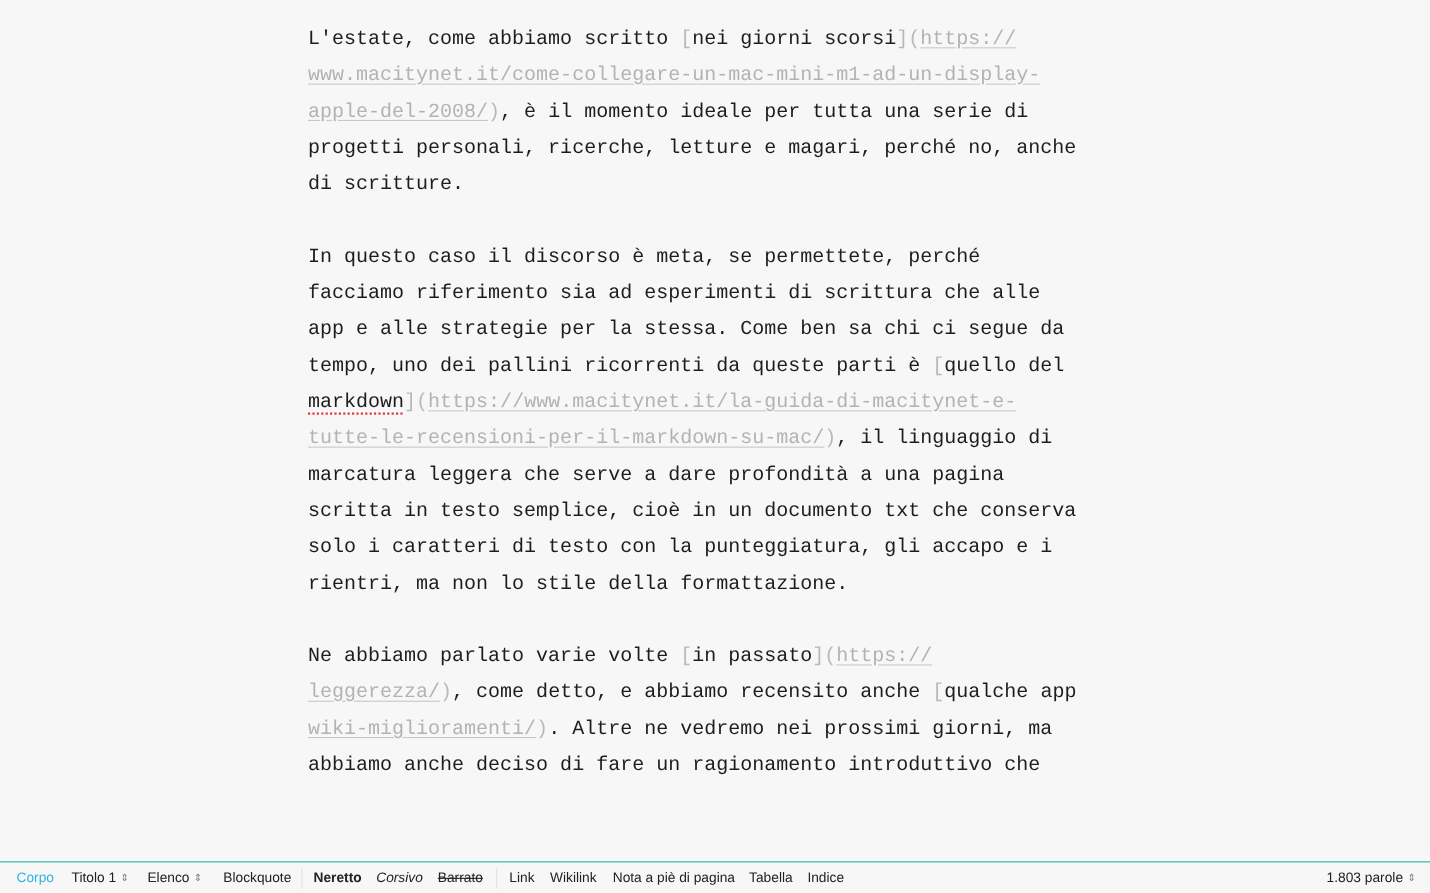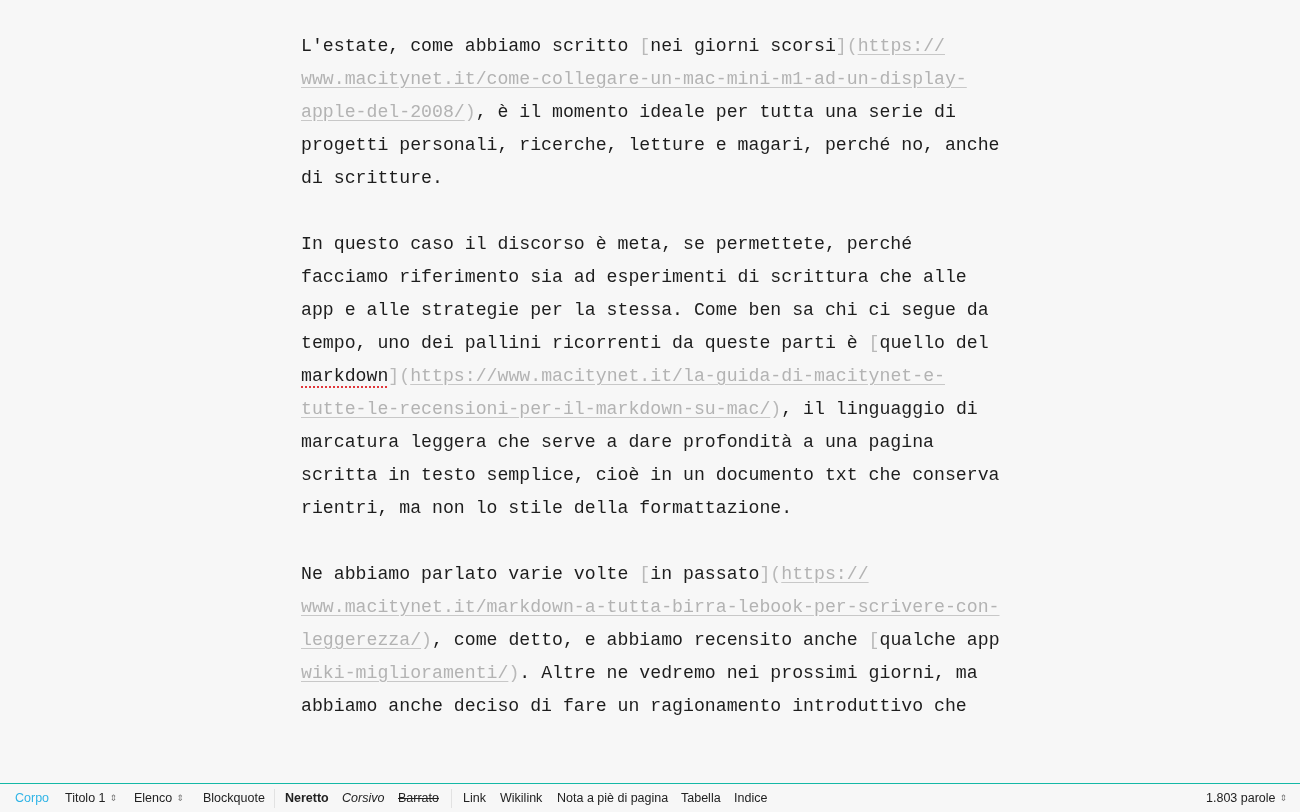--- a/index.html
+++ b/index.html
@@ -6,26 +6,25 @@
       margin: 0;
       padding: 0;
       width: 1300px;
       height: 812px;
       overflow: hidden;
       background: #f7f7f7;
     }
     .editor {
       position: absolute;
       left: 0;
-      top: 10px;
+      top: 0;
       width: 1192px;
       height: 783px;
       overflow: hidden;
       background: #f7f7f7;
-      margin-left: 21px;
     }
     .doc {
       position: absolute;
       left: 280px;
       top: 20px;
       width: 760px;
       font-family: "Liberation Mono", "DejaVu Sans Mono", monospace;
       font-size: 18.2px;
       line-height: 33px;
       color: #1d1d1d;
@@ -96,24 +95,24 @@
       <div class="line"><span>di scritture.</span></div>
       <div class="blank"></div>
       <div class="line"><span>In questo caso il discorso è meta, se permettete, perché</span></div>
       <div class="line"><span>facciamo riferimento sia ad esperimenti di scrittura che alle</span></div>
       <div class="line"><span>app e alle strategie per la stessa. Come ben sa chi ci segue da</span></div>
       <div class="line"><span>tempo, uno dei pallini ricorrenti da queste parti è </span><span class="md">[</span><span>quello del</span></div>
       <div class="line"><span class="spell">markdown</span><span class="md">](</span><span class="url">https://www.macitynet.it/la-guida-di-macitynet-e-</span></div>
       <div class="line"><span class="url">tutte-le-recensioni-per-il-markdown-su-mac/</span><span class="md">)</span><span>, il linguaggio di</span></div>
       <div class="line"><span>marcatura leggera che serve a dare profondità a una pagina</span></div>
       <div class="line"><span>scritta in testo semplice, cioè in un documento txt che conserva</span></div>
+      <div class="line"><span>solo i caratteri di testo con la punteggiatura, gli accapo e i</span></div>
       <div class="line"><span>rientri, ma non lo stile della formattazione.</span></div>
       <div class="blank"></div>
       <div class="line"><span>Ne abbiamo parlato varie volte </span><span class="md">[</span><span>in passato</span><span class="md">](</span><span class="url">https://</span></div>
-      <div class="line"><span class="url">www.macitynet.it/markdown-a-tutta-birra-lebook-per-scrivere-con-</span></div>
       <div class="line"><span class="url">leggerezza/</span><span class="md">)</span><span>, come detto, e abbiamo recensito anche </span><span class="md">[</span><span>qualche app</span></div>
       <div class="line"><span class="url">wiki-miglioramenti/</span><span class="md">)</span><span>. Altre ne vedremo nei prossimi giorni, ma</span></div>
       <div class="line"><span>abbiamo anche deciso di fare un ragionamento introduttivo che</span></div>
     </div>
 </div>
 
 <div class="toolbar">
   <span class="tb-item active" style="left:15px">Corpo</span>
 
   <span class="tb-item" style="left:65px">

